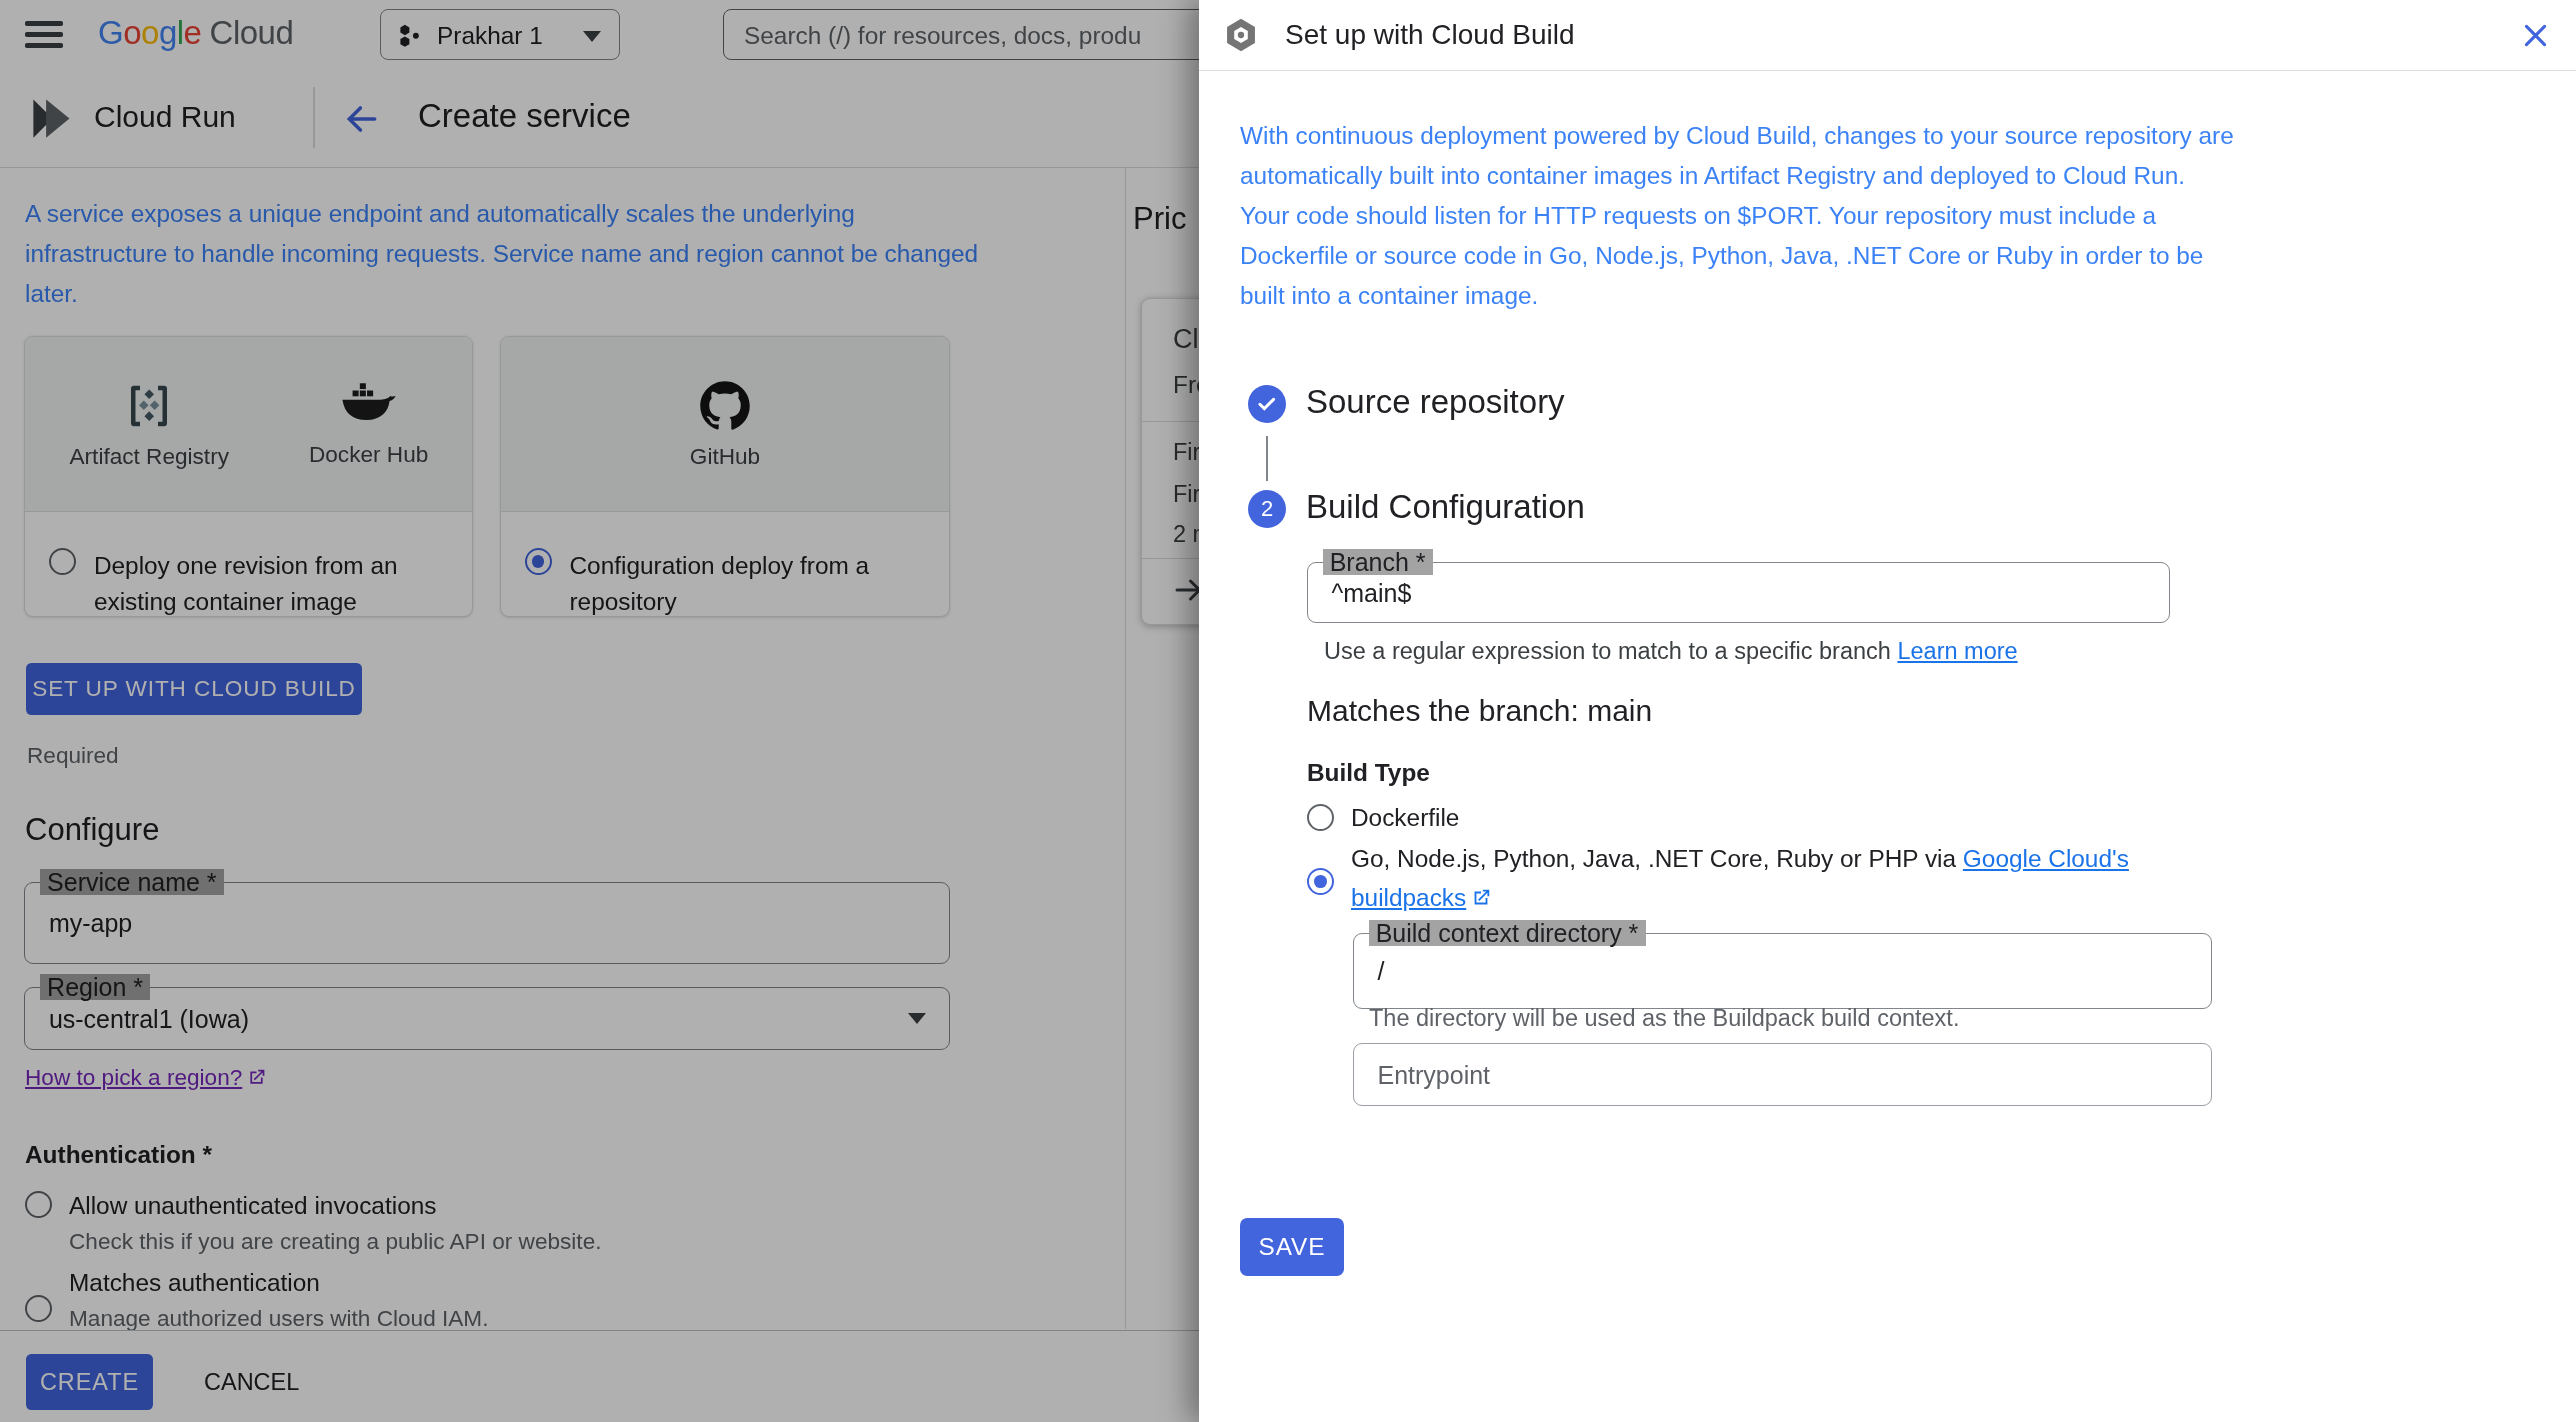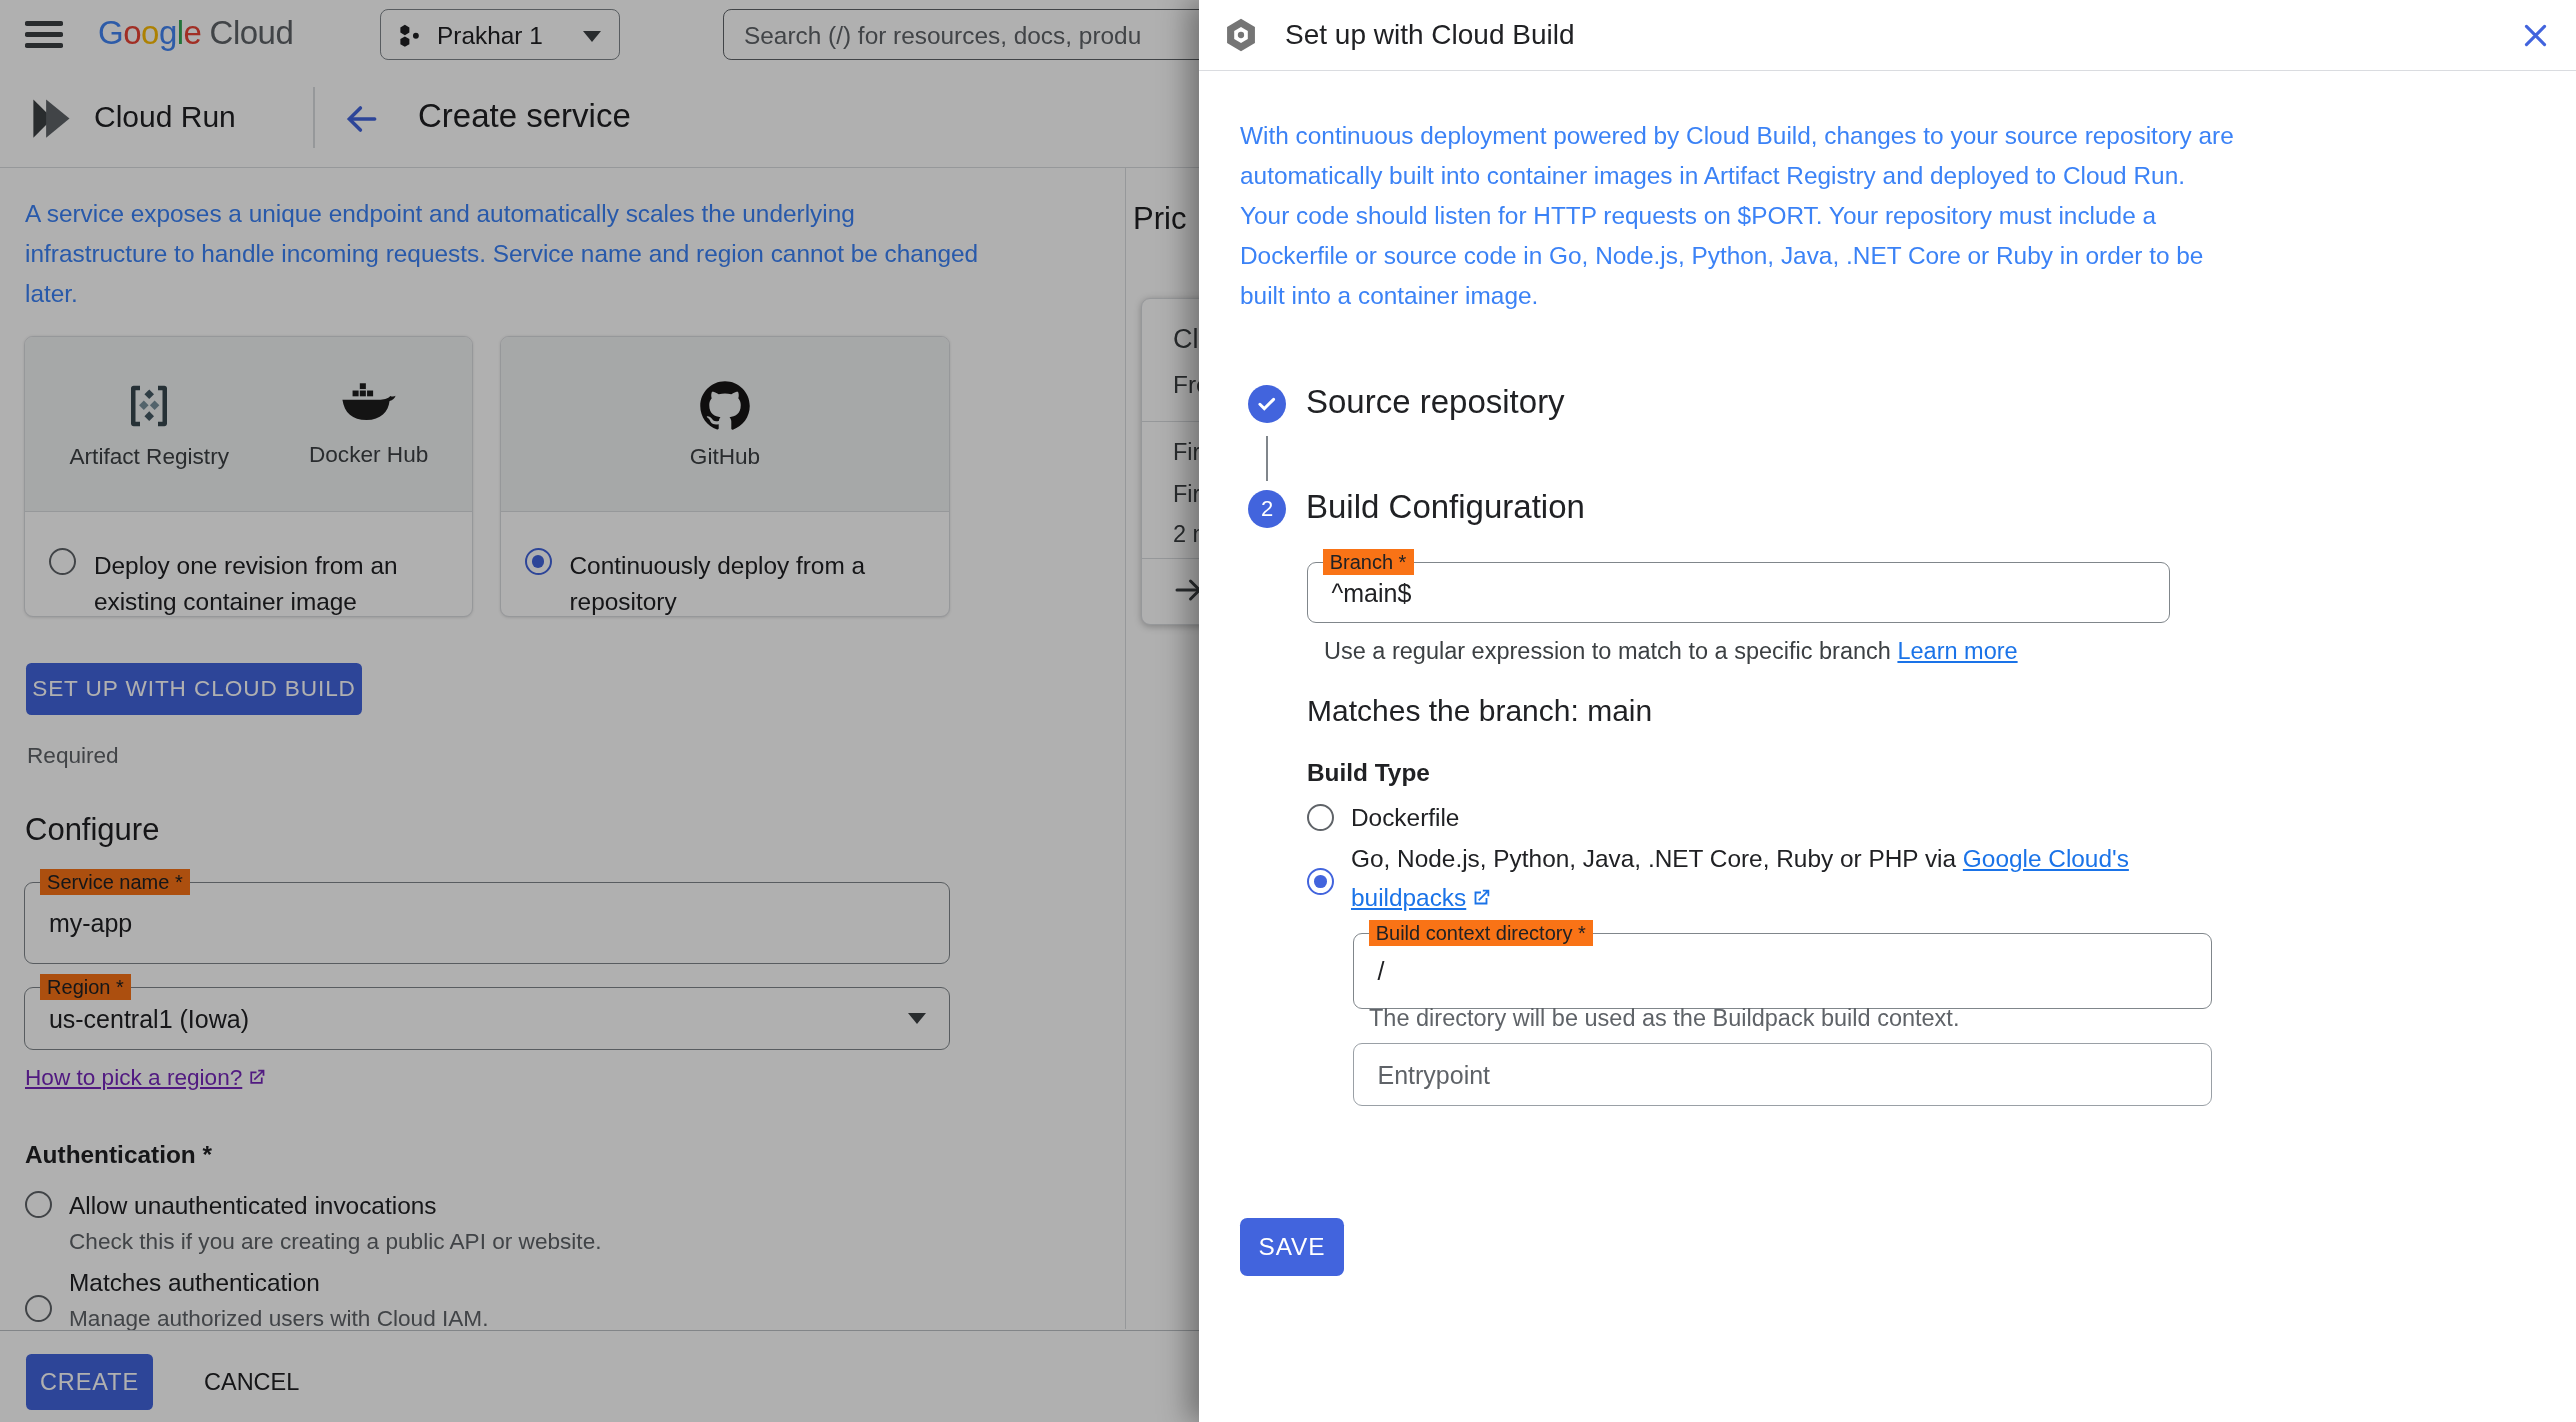--- a/index.html
+++ b/index.html
@@ -24,21 +24,21 @@
   .card-bot{padding:36px 23.5px 0 23.5px;display:flex;gap:18px;}
   
   .radio{width:27px;height:27px;border-radius:50%;border:2.7px solid #5f6368;box-sizing:border-box;background:#fff;flex:none;position:relative;}
   .radio.checked{border-color:#4264dd;}
   .radio.checked::after{content:"";position:absolute;left:50%;top:50%;width:12.7px;height:12.7px;margin:-6.3px 0 0 -6.3px;border-radius:50%;background:#4264dd;}
   
   .btn{display:flex;align-items:center;justify-content:center;background:#4264dd;color:#fff;
        font-weight:500;border-radius:5.4px;letter-spacing:0.9px;cursor:pointer;}
   
   .mfield{background:#fff;border:1.8px solid #80868b;border-radius:9px;box-sizing:border-box;}
-  .flabel{position:absolute;top:-13.6px;left:14.5px;background:#f97316;padding:0 7.2px;font-size:20px;font-weight:500;color:#202124;line-height:26px;white-space:nowrap;}
+  .flabel{position:absolute;top:-13.6px;left:14.5px;background:#a3a3a3;padding:0 7.2px;font-size:25px;font-weight:500;color:#202124;line-height:26px;white-space:nowrap;}
   .fvalue{position:absolute;left:23.5px;top:50%;transform:translateY(-50%);font-size:25px;color:#202124;white-space:nowrap;}
   .fresting{position:absolute;left:23.5px;top:50%;transform:translateY(-50%);font-size:25px;color:#5f6368;white-space:nowrap;}
   
   .body27{font-size:24.4px;line-height:40px;color:#3b82f6;}
   .helper{font-size:23.5px;color:#5f6368;}
   .linkb{color:#1a73e8;text-decoration:underline;cursor:pointer;}
   .linkp{color:#7627bb;text-decoration:underline;cursor:pointer;}
   .extic{display:inline-block;vertical-align:-2.7px;margin-left:3.6px;}
   
   .stepc{width:38px;height:38px;border-radius:50%;background:#4264dd;color:#fff;display:flex;align-items:center;justify-content:center;font-size:22px;}
@@ -130,21 +130,21 @@
     <div class="card-top">
       <div class="icn">
         <svg width="54" height="54" viewBox="0 0 24 24">
           <path fill="#171515" d="M12 1C5.9 1 1 5.9 1 12c0 4.9 3.1 9 7.5 10.4.5.1.7-.2.7-.5v-1.8c-3 .7-3.7-1.3-3.7-1.3-.5-1.3-1.2-1.6-1.2-1.6-1-.7.1-.7.1-.7 1.1.1 1.7 1.1 1.7 1.1 1 1.7 2.6 1.2 3.2.9.1-.7.4-1.2.7-1.5-2.4-.3-5-1.2-5-5.4 0-1.2.4-2.2 1.1-3-.1-.3-.5-1.4.1-2.9 0 0 .9-.3 3 1.1a10.3 10.3 0 0 1 5.6 0c2.1-1.4 3-1.1 3-1.1.6 1.5.2 2.6.1 2.9.7.8 1.1 1.8 1.1 3 0 4.2-2.6 5.1-5 5.4.4.3.8 1 .8 2v3c0 .3.2.6.7.5C19.9 21 23 16.9 23 12c0-6.1-4.9-11-11-11z"></path>
         </svg>
         <span class="lbl">GitHub</span>
       </div>
     </div>
     <div class="card-bot">
       <div class="radio checked"></div>
-      <div style="font-size:24.4px;line-height:36px;width:334px;">Continuously deploy from a repository</div>
+      <div style="font-size:24.4px;line-height:36px;width:334px;">Configuration deploy from a repository</div>
     </div>
   </div>
 
   <div class="abs btn" style="left:26px;top:663px;width:336px;height:52px;font-size:22.6px;">SET UP WITH CLOUD BUILD</div>
   <div class="abs" style="left:27px;top:743px;font-size:22.6px;color:#5f6368;">Required</div>
 
   <div class="abs" style="left:25px;top:812px;font-size:31px;font-weight:500;">Configure</div>
   <div class="abs mfield" style="left:24.4px;top:882px;width:926px;height:82px;">
     <span class="flabel">Service name *</span>
     <span class="fvalue">my-app</span>

